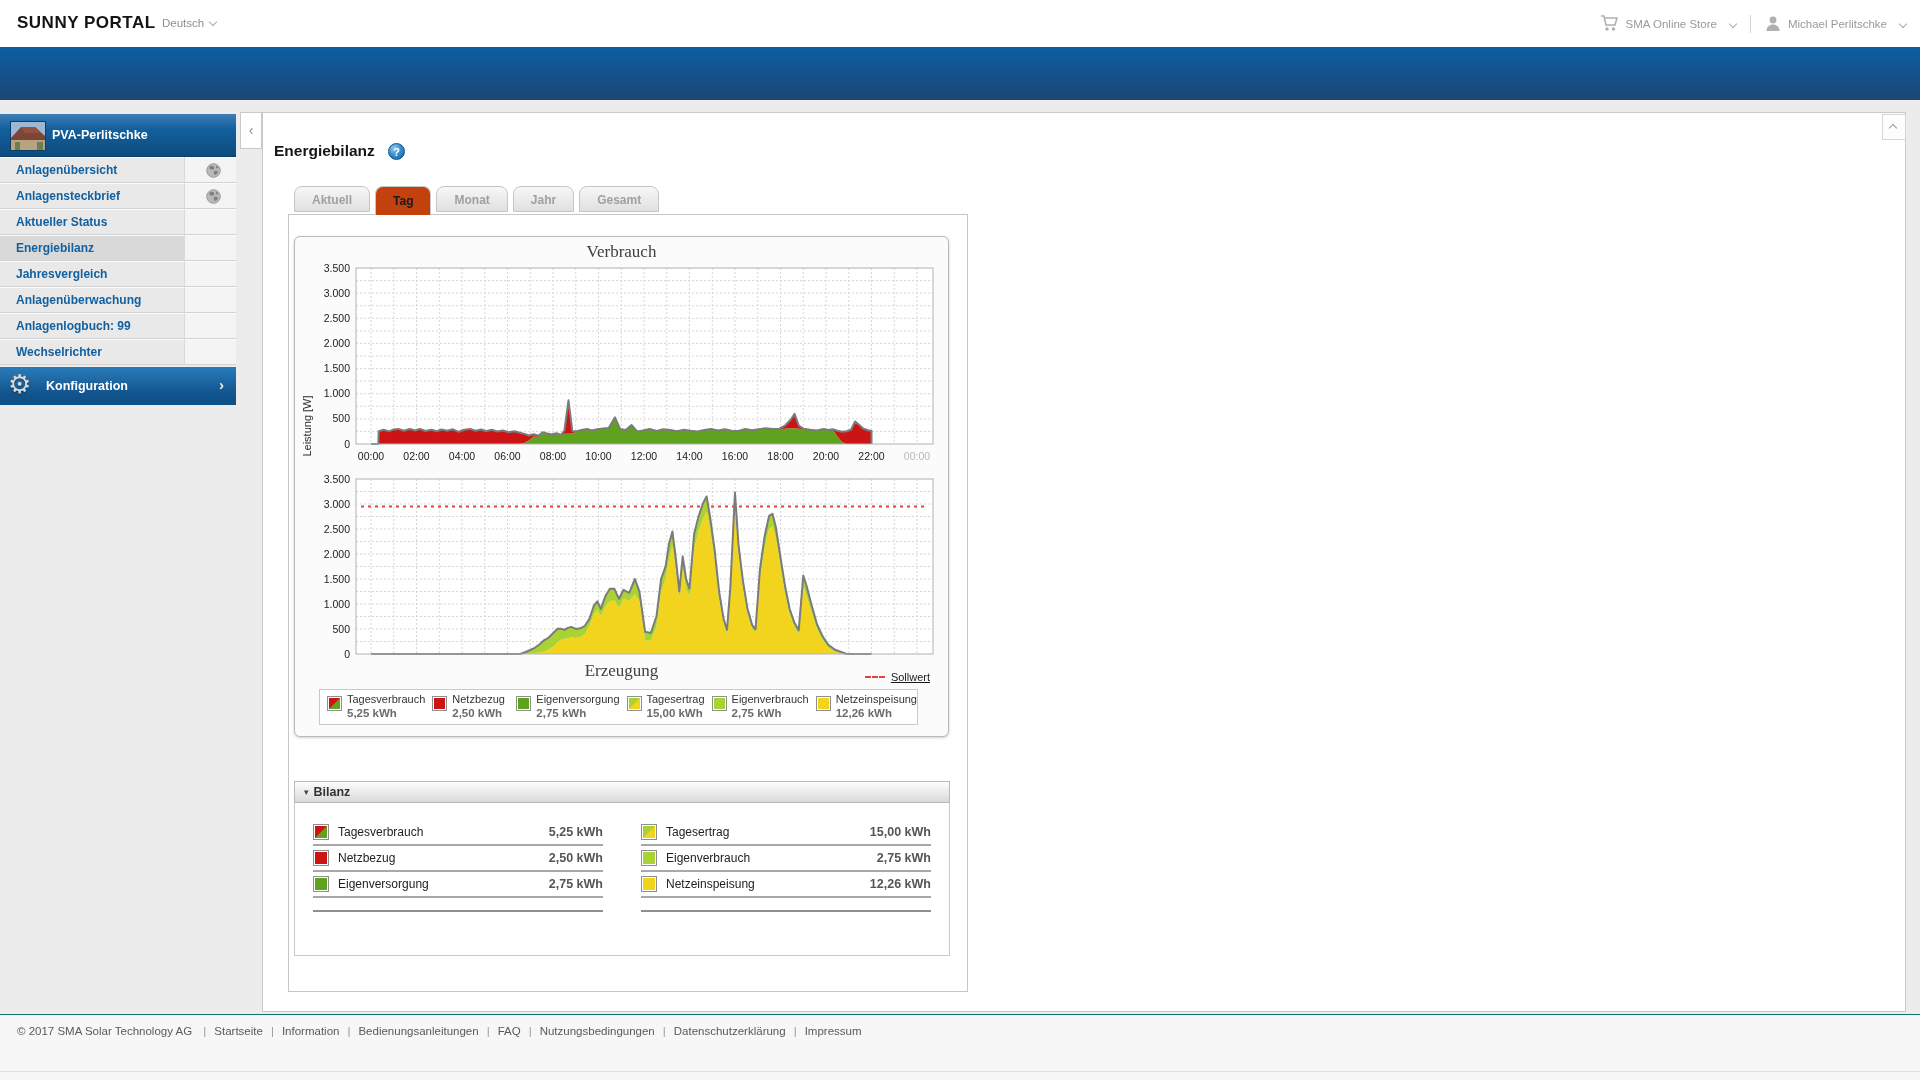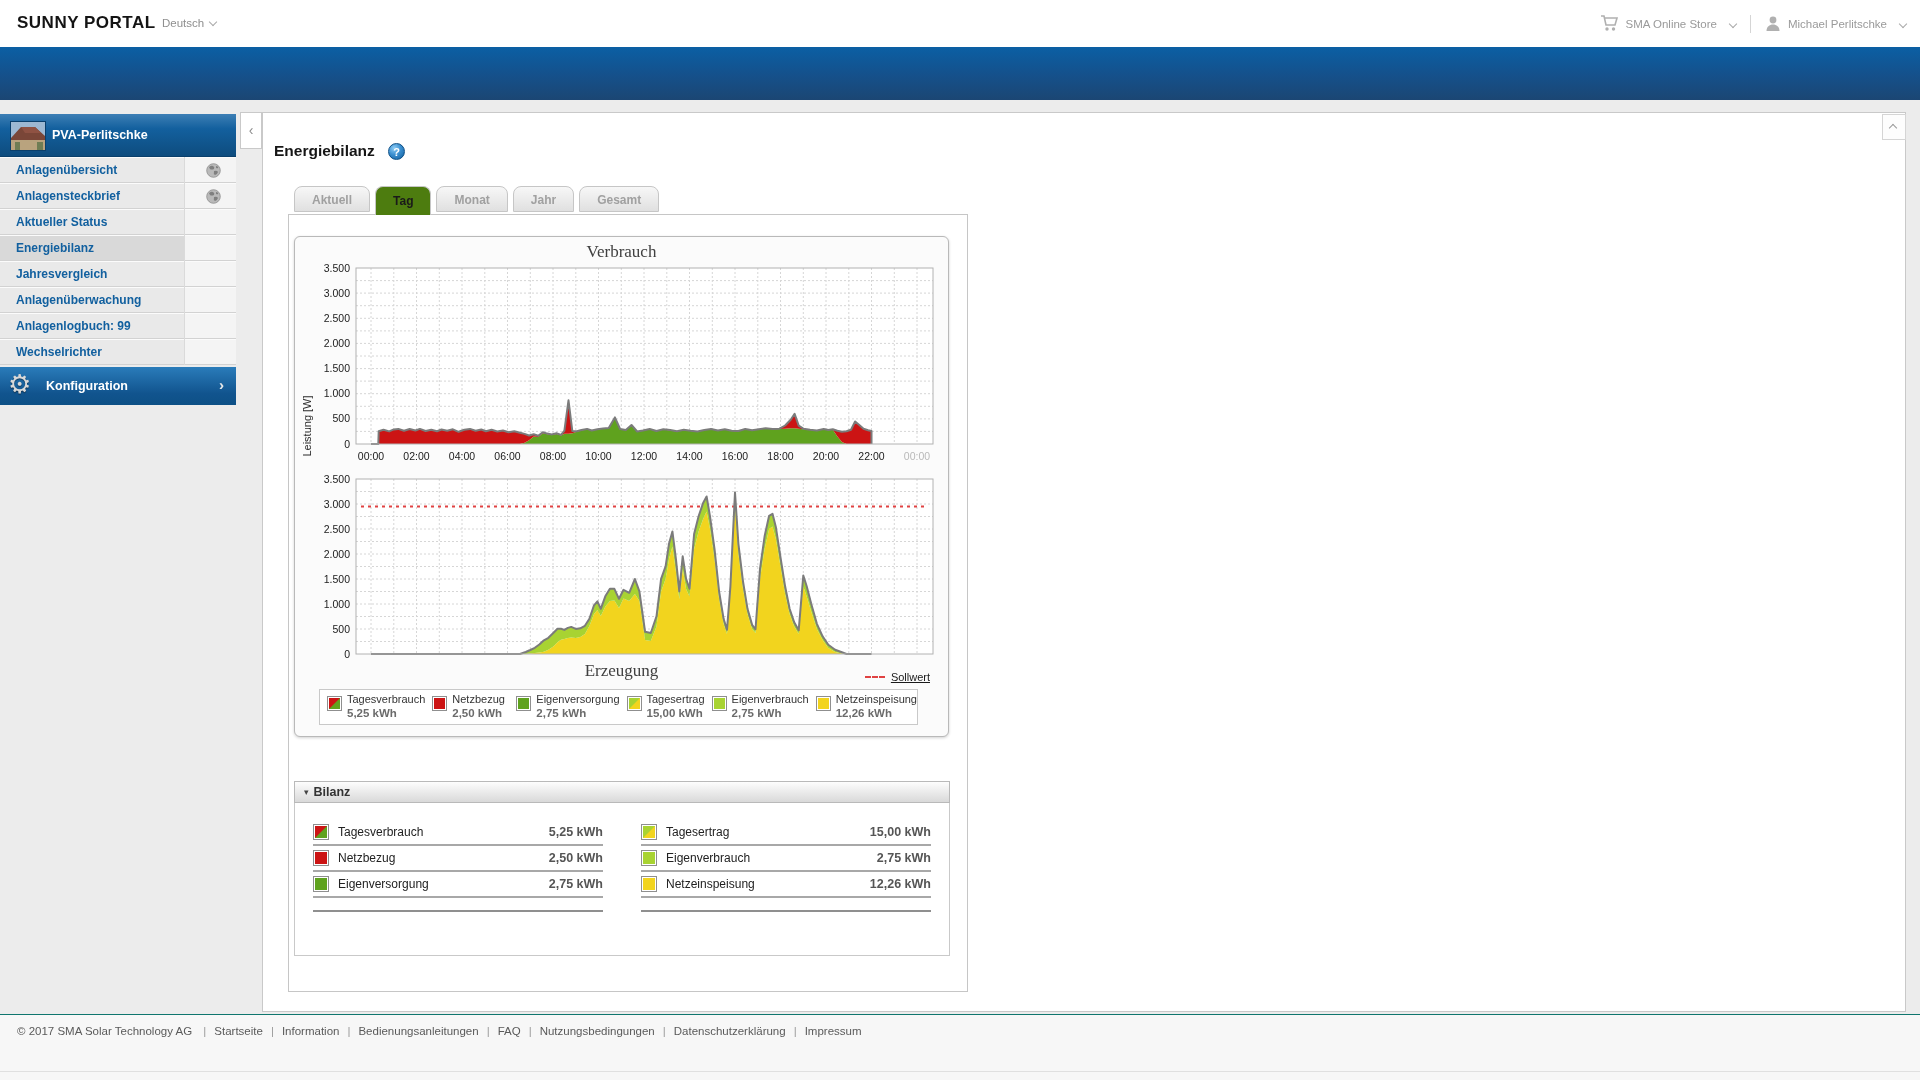--- a/index.html
+++ b/index.html
@@ -32,21 +32,21 @@
   
   .maincard{position:absolute;left:262px;top:112px;width:1644px;height:900px;background:#fff;border:1px solid #c9c9c9;box-sizing:border-box;}
   .collapse-btn{position:absolute;left:240px;top:112px;width:22px;height:37px;background:#fff;border:1px solid #c9c9c9;box-sizing:border-box;color:#8b8b8b;font-size:14px;text-align:center;line-height:34px;cursor:pointer;}
   .scrolltop-btn{position:absolute;left:1882px;top:114px;width:22px;height:24px;border:1px solid #d5d5d5;background:#fdfdfd;cursor:pointer;}
   .scrolltop-btn .chev{border-color:#9a9a9a;transform:rotate(-135deg);margin:10px 0 0 7px;}
   .page-title{position:absolute;left:274px;top:142px;font-size:15.5px;font-weight:bold;color:#161616;}
   .help-icon{position:absolute;left:388px;top:143px;width:17px;height:17px;border-radius:50%;background:radial-gradient(circle at 35% 28%,#8ecdf5 0%,#3b8fd0 45%,#115f9e 100%);border:1px solid #0d4f86;color:#fff;font-size:11px;font-weight:bold;text-align:center;line-height:17px;cursor:pointer;box-sizing:border-box;}
   
   .tabs{position:absolute;left:294px;top:186px;height:29px;display:flex;gap:5px;z-index:3;}
   .tab{height:26px;line-height:26px;padding:0 17px;background:linear-gradient(180deg,#f7f7f7,#e0e0e0);border:1px solid #c6c6c6;border-radius:8px 8px 0 0;color:#a0a0a0;font-size:12px;font-weight:bold;cursor:pointer;box-sizing:border-box;}
-  .tab.active{height:29px;line-height:29px;background:#4d7c0f;color:#1a1a1a;border-bottom:none;}
+  .tab.active{height:29px;line-height:29px;background:#c2410c;color:#1a1a1a;border-bottom:none;}
   .tabpanel{position:absolute;left:288px;top:214px;width:680px;height:778px;background:#fff;border:1px solid #c6c6c6;box-sizing:border-box;z-index:1;}
   
   .chartcard{position:absolute;left:294px;top:236px;width:655px;height:501px;background:#fbfbfb;border:1px solid #b9b9b9;border-radius:6px;box-shadow:0 1px 3px rgba(0,0,0,.18);box-sizing:border-box;z-index:2;}
   .c-title{position:absolute;left:0;width:100%;text-align:center;color:#404040;font-size:17px;font-family:Liberation Serif, serif;}
   .ylab{position:absolute;left:-30px;top:182px;width:86px;height:14px;text-align:center;font-size:11px;color:#2a2a2a;transform:rotate(-90deg);}
   svg text{font-family:"Liberation Sans",sans-serif;}
   .grid{stroke:#d6d6d6;stroke-width:1;stroke-dasharray:2,2;}
   .plotborder{fill:none;stroke:#b2b2b2;stroke-width:1;}
   .plotbg{fill:#ffffff;}
   .outline{fill:none;stroke:#7b7b7b;stroke-width:2;stroke-linejoin:round;}

